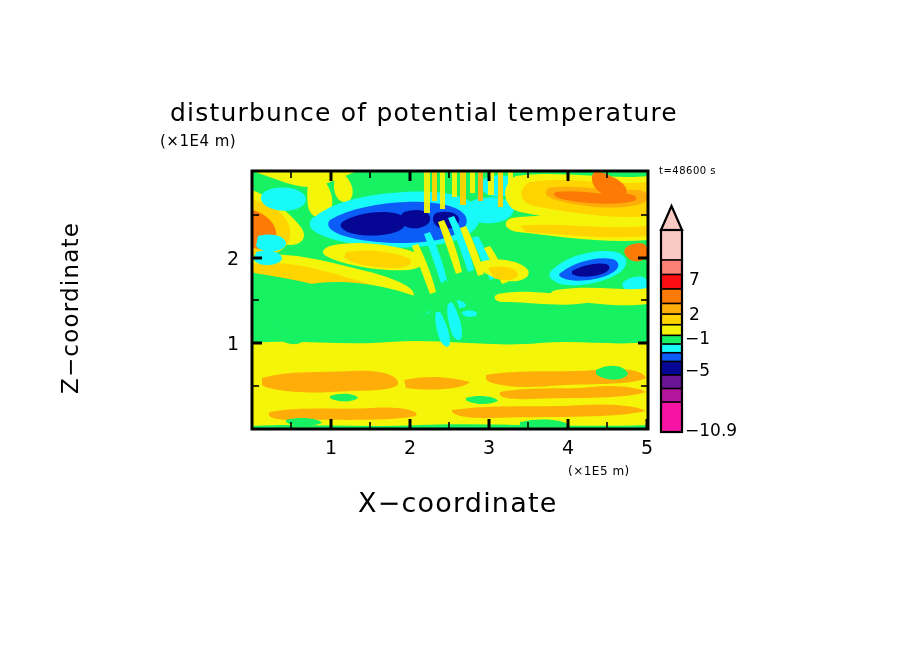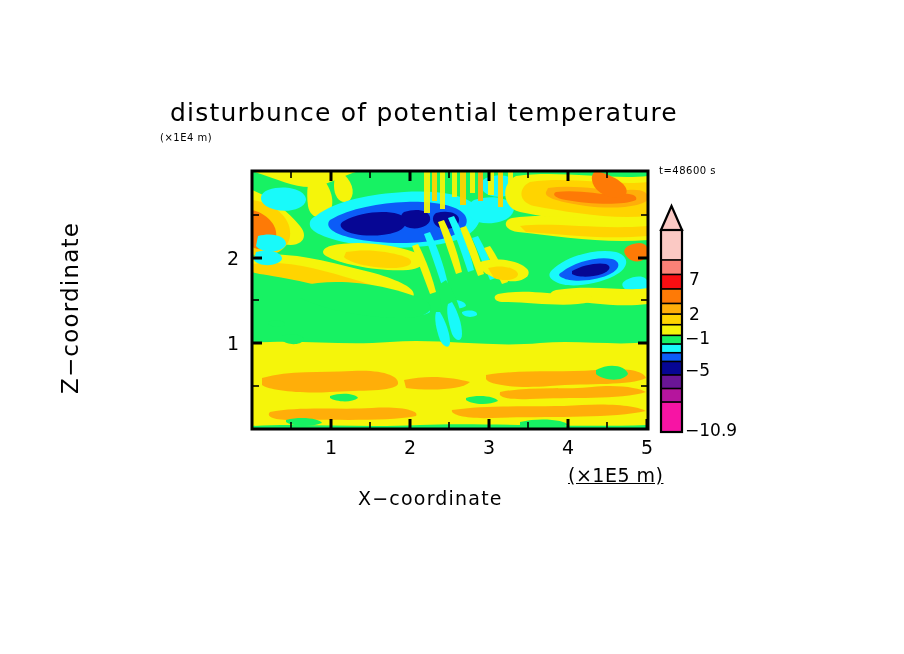--- a/index.html
+++ b/index.html
@@ -2,25 +2,25 @@
 <html><head>
 <meta charset="utf-8">
 <style>
   html,body{margin:0;padding:0;background:#ffffff;}
   body{width:904px;height:654px;position:relative;overflow:hidden;
        font-family:"DejaVu Sans","Liberation Sans",sans-serif;color:#000;}
   .fig{position:absolute;left:0;top:0;width:904px;height:587px;margin-top:40px;}
 
   #plot-title{position:absolute;left:170px;top:58px;width:600px;
       font-size:25px;letter-spacing:1.2px;white-space:nowrap;}
-  #z-units{position:absolute;left:160px;top:92px;font-size:10px;letter-spacing:.5px;}
-  #x-units{position:absolute;left:568px;top:424px;font-size:19px;letter-spacing:.5px;text-decoration:underline;}
+  #z-units{position:absolute;left:160px;top:92px;font-size:15px;letter-spacing:.5px;}
+  #x-units{position:absolute;left:568px;top:424px;font-size:12px;letter-spacing:.5px;}
   #time-label{position:absolute;left:659px;top:125px;font-size:10px;letter-spacing:.5px;}
 
-  #x-axis-title{position:absolute;left:358px;top:447px;font-size:19px;letter-spacing:1.2px;}
+  #x-axis-title{position:absolute;left:358px;top:447px;font-size:27px;letter-spacing:1.2px;}
   #y-axis-title{position:absolute;left:-60px;top:255px;width:260px;text-align:center;
       font-size:23px;letter-spacing:1.2px;
       transform:rotate(-90deg);transform-origin:center center;}
 
   .axis-num{position:absolute;font-size:19px;text-align:center;}
   .cbar-num{position:absolute;font-size:17px;white-space:nowrap;}
   svg{display:block;}
 </style>
 </head>
 <body>

